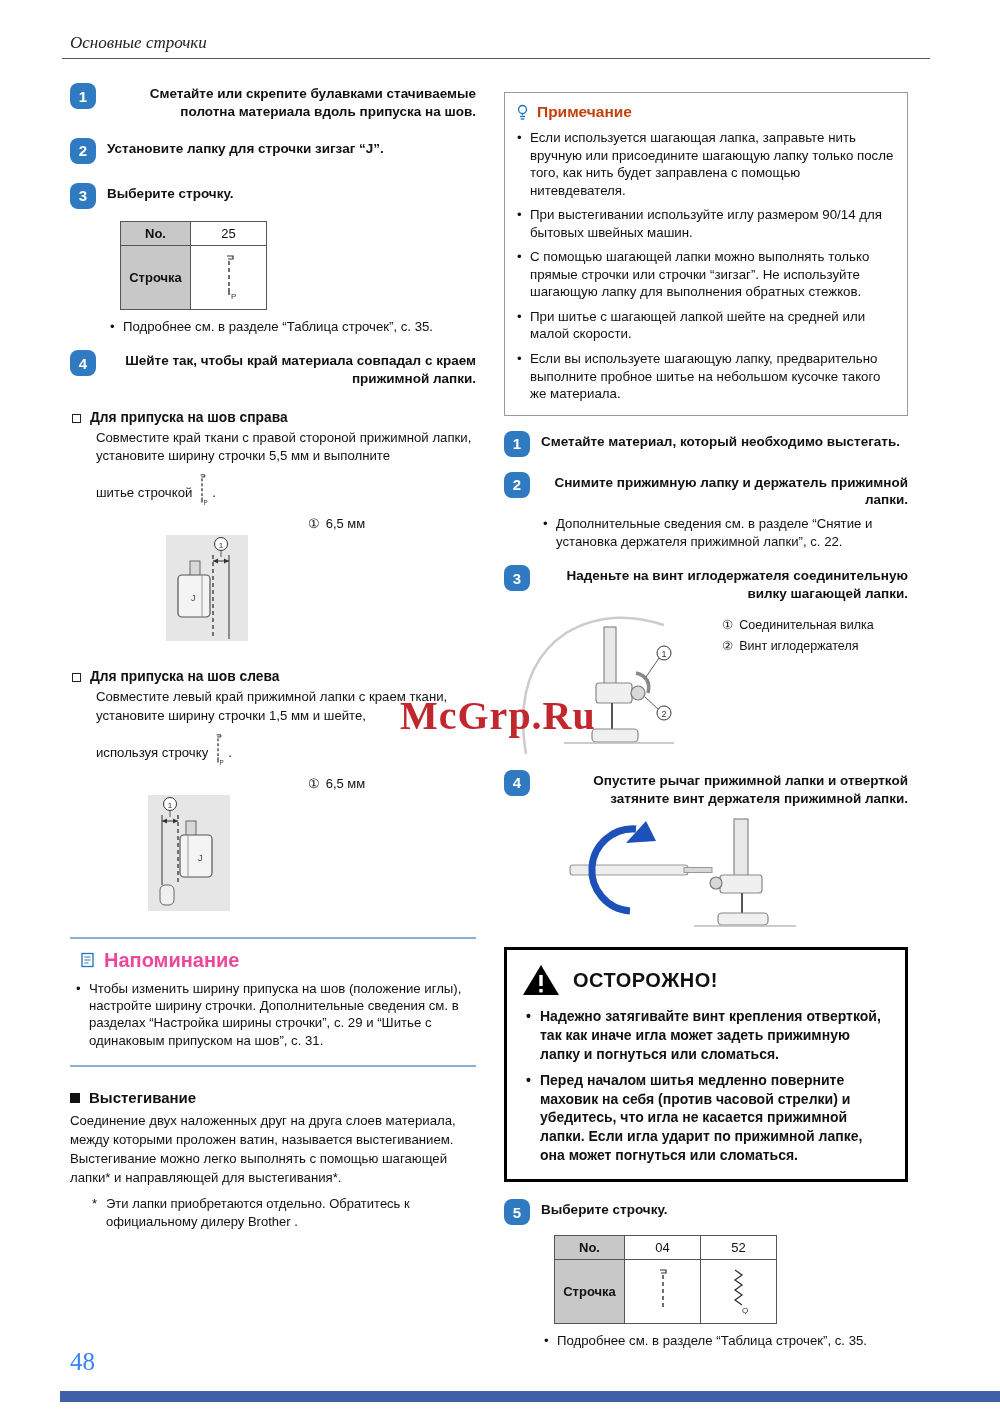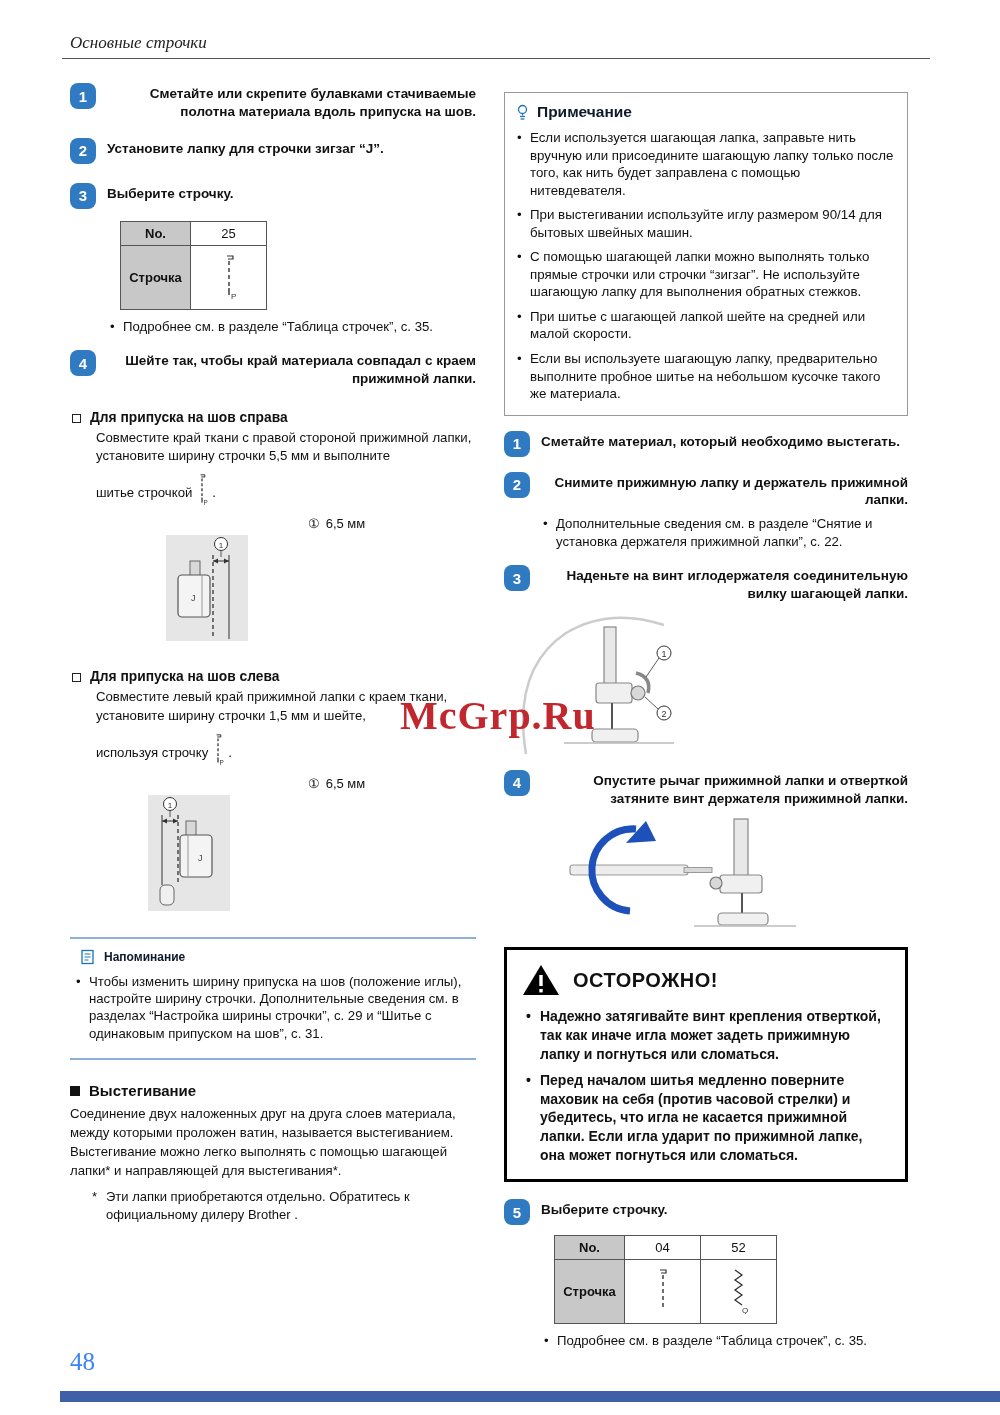--- a/index.html
+++ b/index.html
@@ -43,30 +43,30 @@
   .inline-stitch { vertical-align:-9px; margin:0 3px; }
 
   .callout { margin-left:238px; font-size:13px; }
   .callout .cnum { margin-right:6px; }
 
   .figure-box { position:relative; }
   .figA-wrap { margin-left:96px; }
   .figB-wrap { margin-left:78px; }
 
   .rem-box { border-top:2px solid #8fb0d6; border-bottom:2px solid #8fb0d6; padding:10px 4px 16px 4px; }
-  .rem-title { display:flex; align-items:center; gap:8px; color:#0f172a; font-weight:bold; font-size:12px; margin-left:6px; }
+  .rem-title { display:flex; align-items:center; gap:8px; color:#ec4899; font-weight:bold; font-size:20px; margin-left:6px; }
   .rem-body { margin-top:8px; }
 
   .quilt-head { display:flex; align-items:center; gap:9px; font-weight:bold; font-size:15px; }
   .blacksq { flex:none; width:10px; height:10px; background:#111; }
   .footnote { display:flex; font-size:13px; line-height:1.35; margin-left:22px; }
   .fn-star { flex:none; width:14px; }
 
   .note-box { border:1px solid #999; padding:10px 12px 12px 10px; }
-  .note-title { display:flex; align-items:center; gap:7px; color:#0f172a; font-weight:bold; font-size:15.5px; margin-bottom:8px; }
+  .note-title { display:flex; align-items:center; gap:7px; color:#c2410c; font-weight:bold; font-size:15.5px; margin-bottom:8px; }
   .note-box .bullet { margin-bottom:7px; font-size:13.3px; }
   .note-box .bullet:last-child { margin-bottom:0; }
 
   .fig-row { display:flex; align-items:flex-start; gap:6px; }
   .legend { margin-top:6px; font-size:12.5px; line-height:1.7; }
   .legend-item span:first-child { margin-right:6px; }
 
   .figD-wrap { margin-left:52px; margin-top:6px; }
 
   .caution-box { border:3px solid #000; padding:13px 15px 15px 15px; }
@@ -277,20 +277,28 @@
         <line x1="108" y1="94" x2="108" y2="122" stroke="#555" stroke-width="2"></line>
         <rect x="88" y="120" width="46" height="13" rx="4" fill="#f0f0f0" stroke="#888" stroke-width="1.2"></rect>
         <line x1="60" y1="134" x2="170" y2="134" stroke="#bbb" stroke-width="1.5"></line>
         <circle cx="160" cy="44" r="7" fill="#fff" stroke="#333" stroke-width="1"></circle>
         <text x="160" y="47.5" text-anchor="middle" font-size="9" fill="#333" font-family="Liberation Sans">1</text>
         <line x1="155" y1="49" x2="142" y2="68" stroke="#333" stroke-width="0.8"></line>
         <circle cx="160" cy="104" r="7" fill="#fff" stroke="#333" stroke-width="1"></circle>
         <text x="160" y="107.5" text-anchor="middle" font-size="9" fill="#333" font-family="Liberation Sans">2</text>
         <line x1="154" y1="100" x2="141" y2="88" stroke="#333" stroke-width="0.8"></line>
       </svg>
+      <div class="legend">
+        <div class="legend-item">
+          <span>①</span><span>Соединительная вилка</span>
+        </div>
+        <div class="legend-item">
+          <span>②</span><span>Винт иглодержателя</span>
+        </div>
+      </div>
     </div>
 
     <div class="step mt8">
       <div class="badge">4</div>
       <div class="step-text">Опустите рычаг прижимной лапки и отверткой затяните винт держателя прижимной лапки.</div>
     </div>
 
     <div class="figD-wrap">
       <svg width="250" height="122" viewBox="0 0 250 122">
         <rect x="14" y="52" width="118" height="10" rx="3" fill="#ededed" stroke="#999" stroke-width="1.2"></rect>

